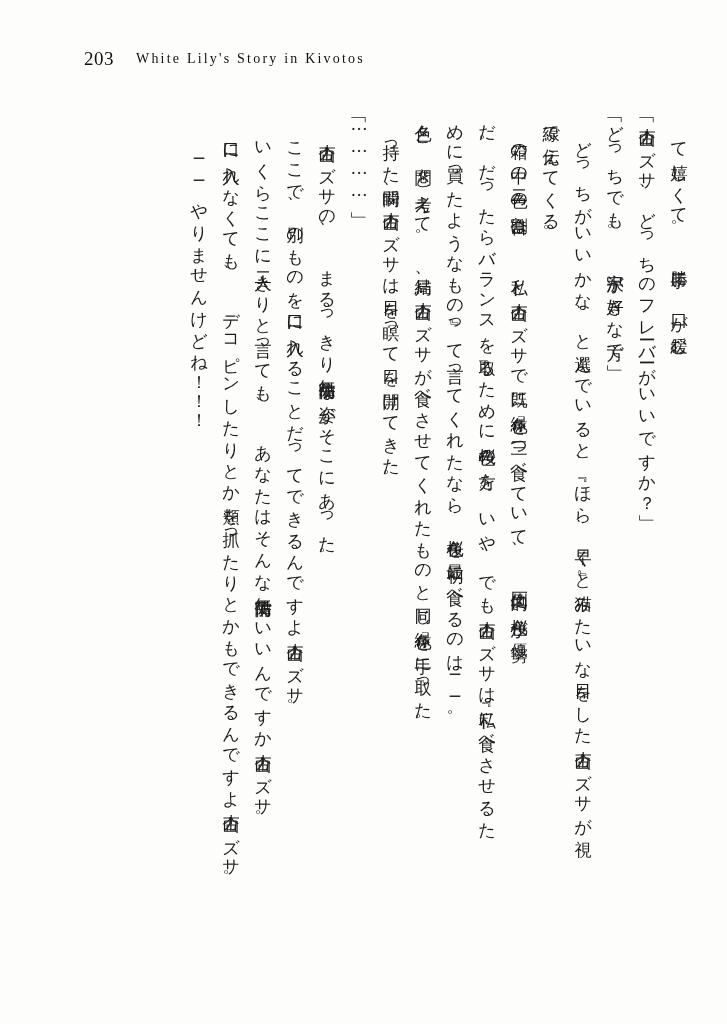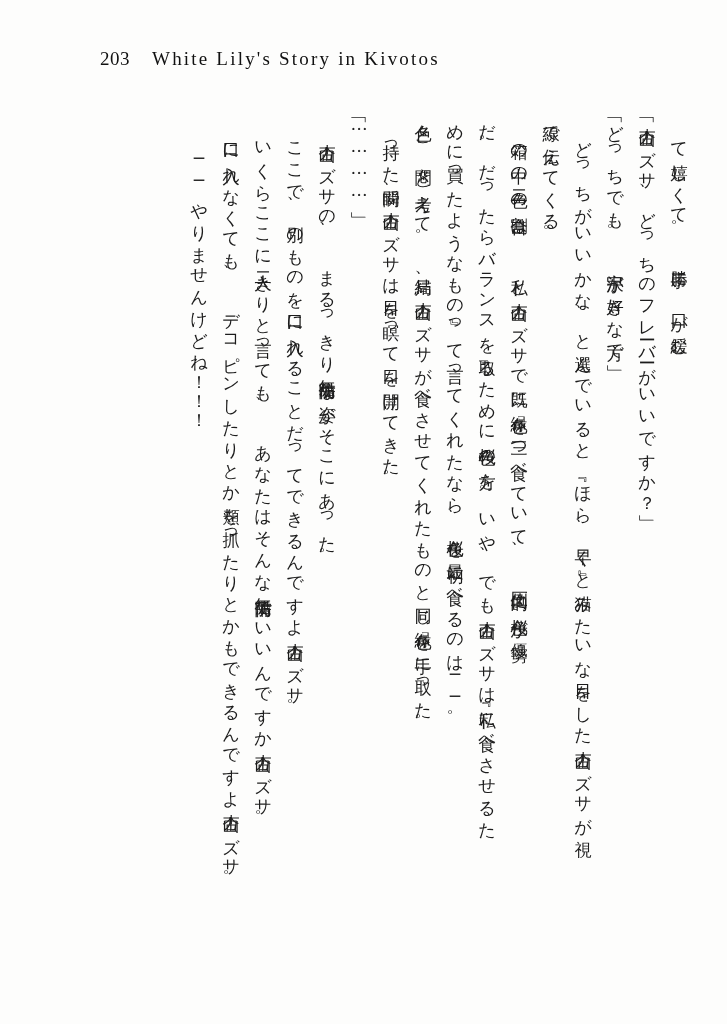--- a/index.html
+++ b/index.html
@@ -19,34 +19,34 @@
   .page {
     position: absolute;
     inset: 0;
     background: #fdfdfc;
   }
 
   
   .running-head {
     position: absolute;
     top: 48px;
-    left: 100px;
+    left: 84px;
     display: flex;
     align-items: center;
     gap: 22px;
     white-space: nowrap;
   }
   .folio {
     font-size: 19px;
     letter-spacing: 0.5px;
     color: #111;
     font-family: "Liberation Serif", "DejaVu Serif", serif;
   }
   .head-title {
-    font-size: 19px;
+    font-size: 14px;
     letter-spacing: 2.2px;
     color: #111;
     font-family: "Liberation Serif", "DejaVu Serif", serif;
   }
 
   
   .body-area {
     position: absolute;
     top: 112px;
     left: 52px;

